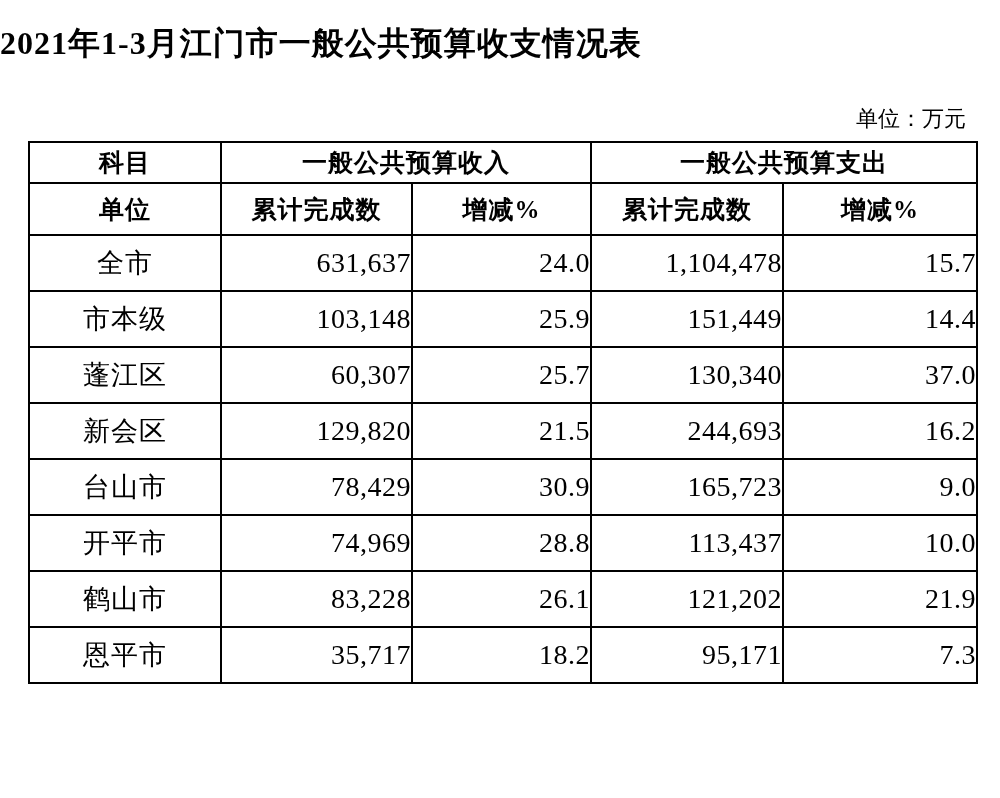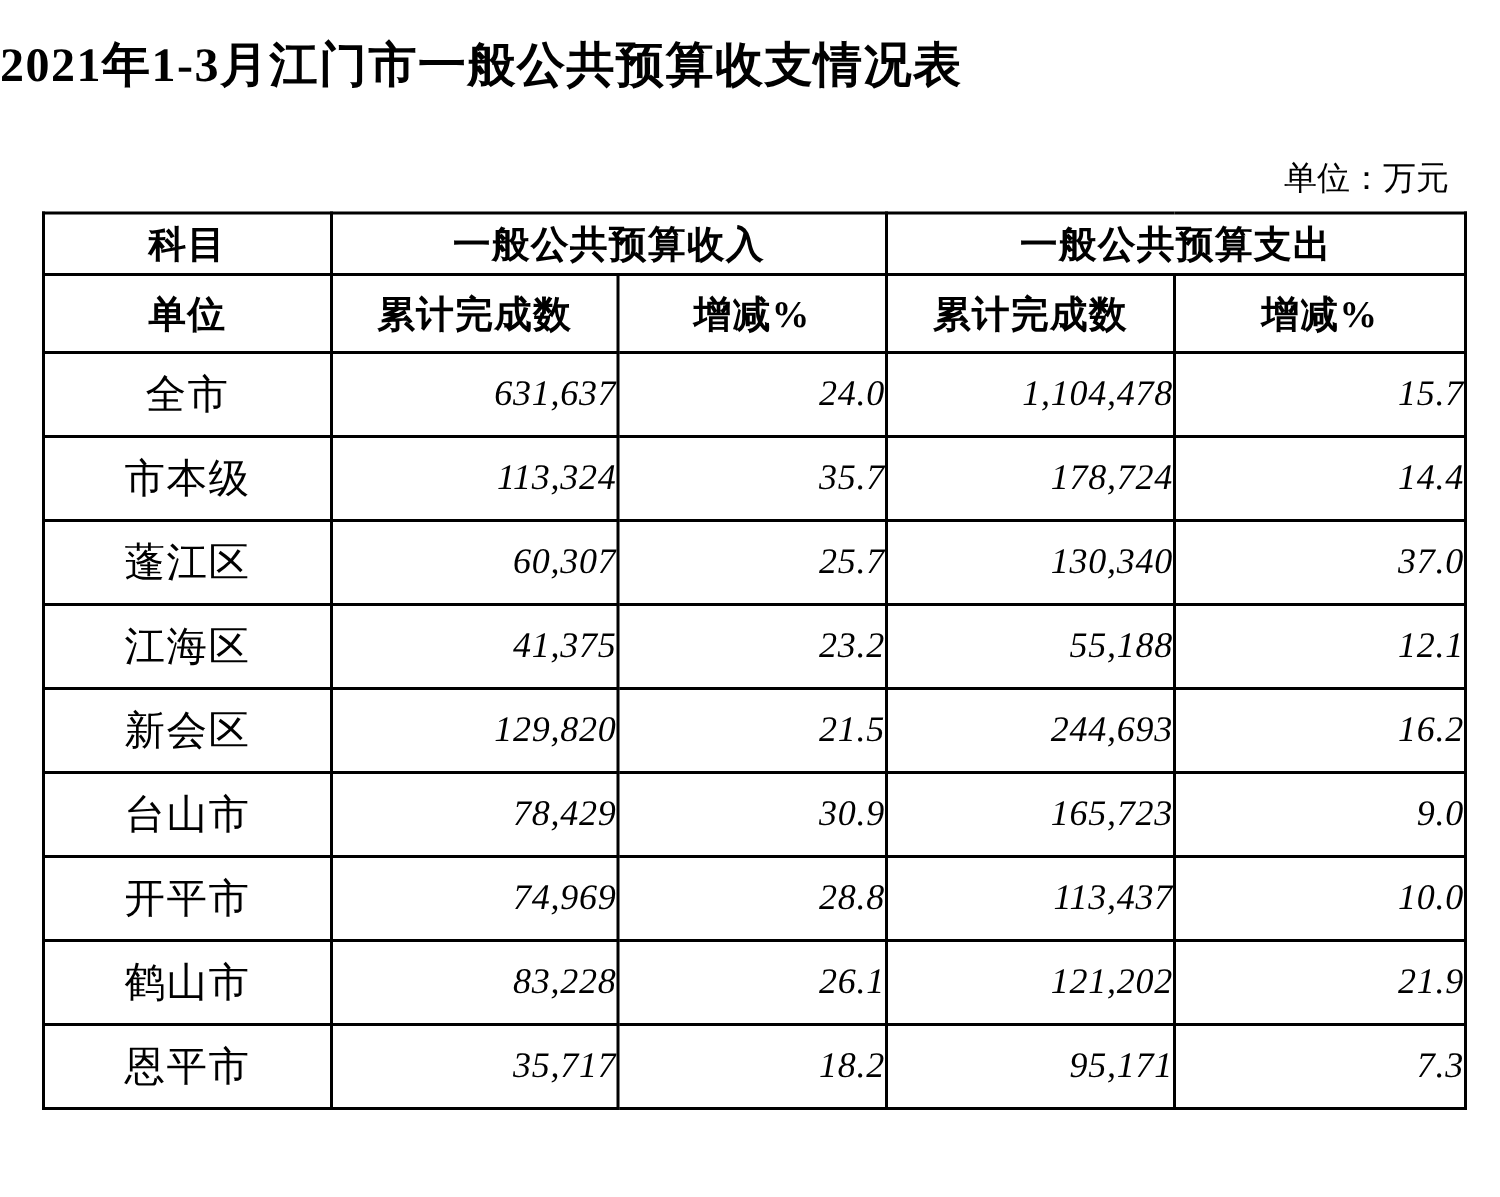--- a/index.html
+++ b/index.html
@@ -50,26 +50,25 @@
   }
   tr.hdr-row-1 { height: 41px; }
   tr.hdr-row-2 { height: 52px; }
   tr.data-row  { height: 56px; }
   td.cell-name {
     font-size: 27px;
     text-align: center;
     letter-spacing: 1px;
   }
   td.cell-num {
-    font-size: 24px;
+    font-size: 28px;
     text-align: right;
     padding-right: 20px;
     letter-spacing: 0.5px;
     font-variant-numeric: lining-nums;
-    font-style: italic;
   }
 </style>
 </head>
 <body>
 
 <div class="title">2021年1-3月江门市一般公共预算收支情况表</div>
 
 <div class="unit-note">单位：万元</div>
 
 <table class="budget">
@@ -97,38 +96,31 @@
   <tbody>
     <tr class="data-row">
       <td class="cell-name">全市</td>
       <td class="cell-num">631,637</td>
       <td class="cell-num">24.0</td>
       <td class="cell-num">1,104,478</td>
       <td class="cell-num">15.7</td>
     </tr>
     <tr class="data-row">
       <td class="cell-name">市本级</td>
-      <td class="cell-num">113,324</td>
-      <td class="cell-num">35.7</td>
-      <td class="cell-num">178,724</td>
+      <td class="cell-num">103,148</td>
+      <td class="cell-num">25.9</td>
+      <td class="cell-num">151,449</td>
       <td class="cell-num">14.4</td>
     </tr>
     <tr class="data-row">
       <td class="cell-name">蓬江区</td>
       <td class="cell-num">60,307</td>
       <td class="cell-num">25.7</td>
       <td class="cell-num">130,340</td>
       <td class="cell-num">37.0</td>
-    </tr>
-    <tr class="data-row">
-      <td class="cell-name">江海区</td>
-      <td class="cell-num">41,375</td>
-      <td class="cell-num">23.2</td>
-      <td class="cell-num">55,188</td>
-      <td class="cell-num">12.1</td>
     </tr>
     <tr class="data-row">
       <td class="cell-name">新会区</td>
       <td class="cell-num">129,820</td>
       <td class="cell-num">21.5</td>
       <td class="cell-num">244,693</td>
       <td class="cell-num">16.2</td>
     </tr>
     <tr class="data-row">
       <td class="cell-name">台山市</td>

